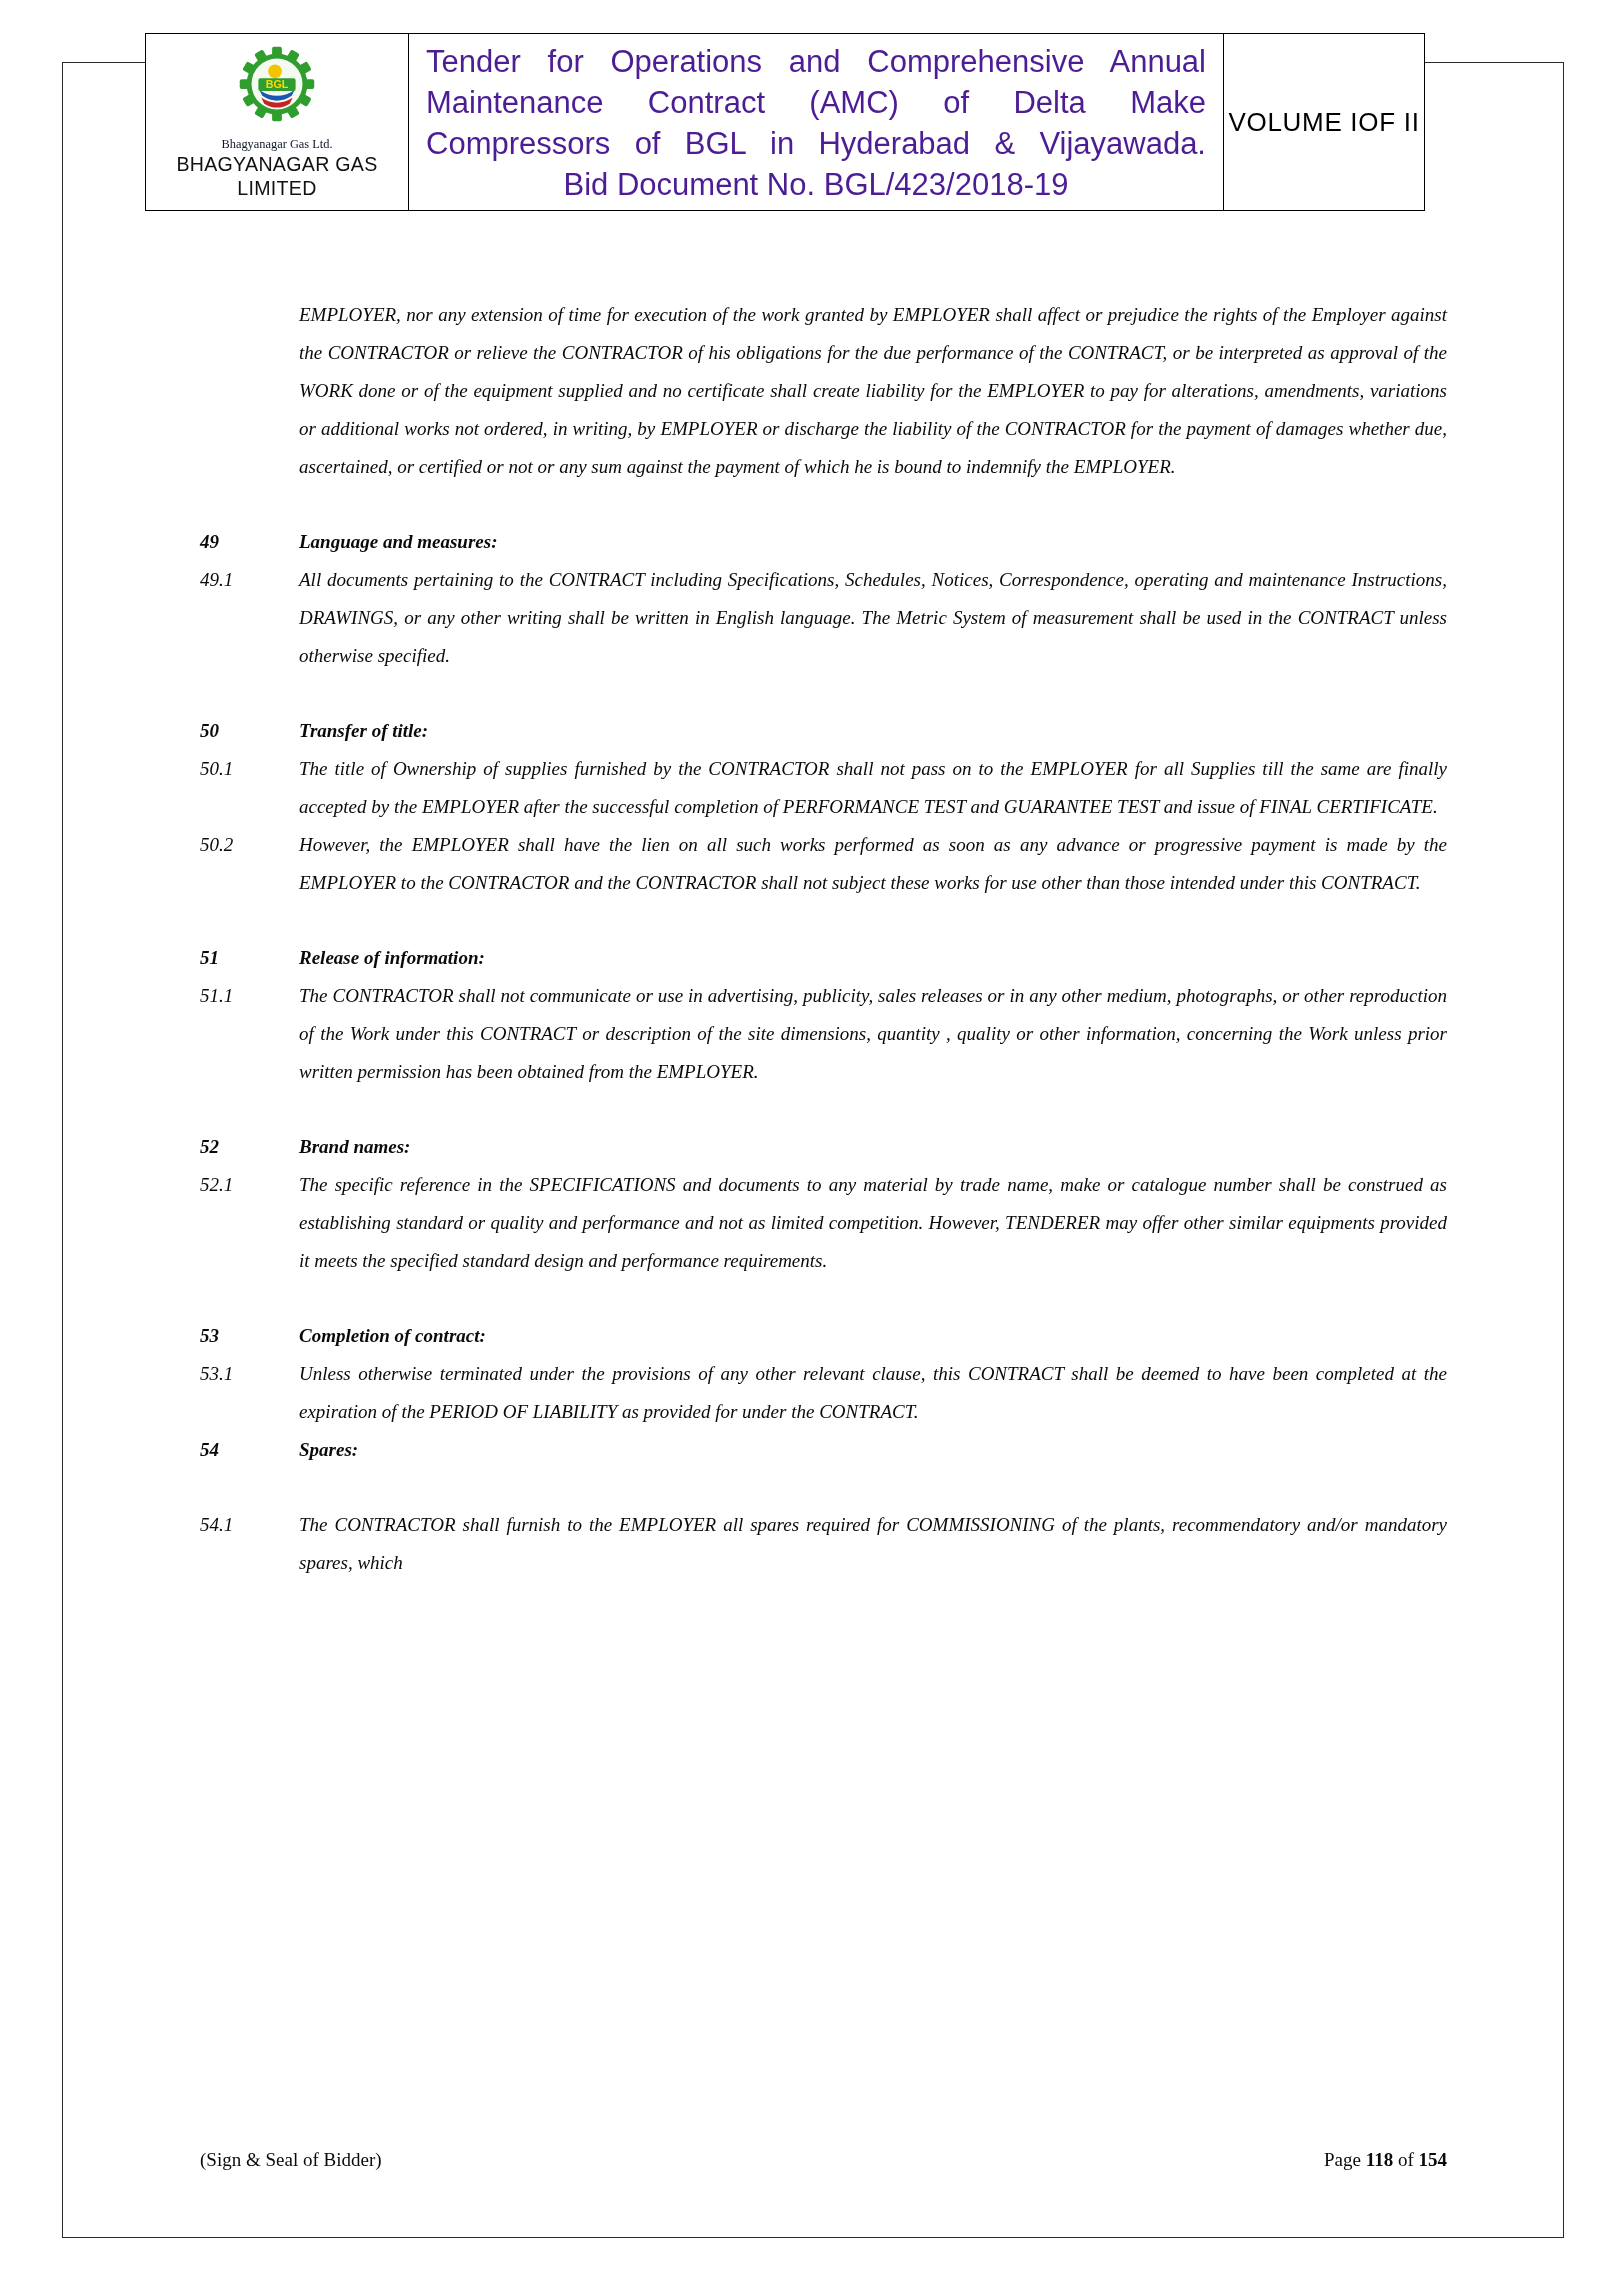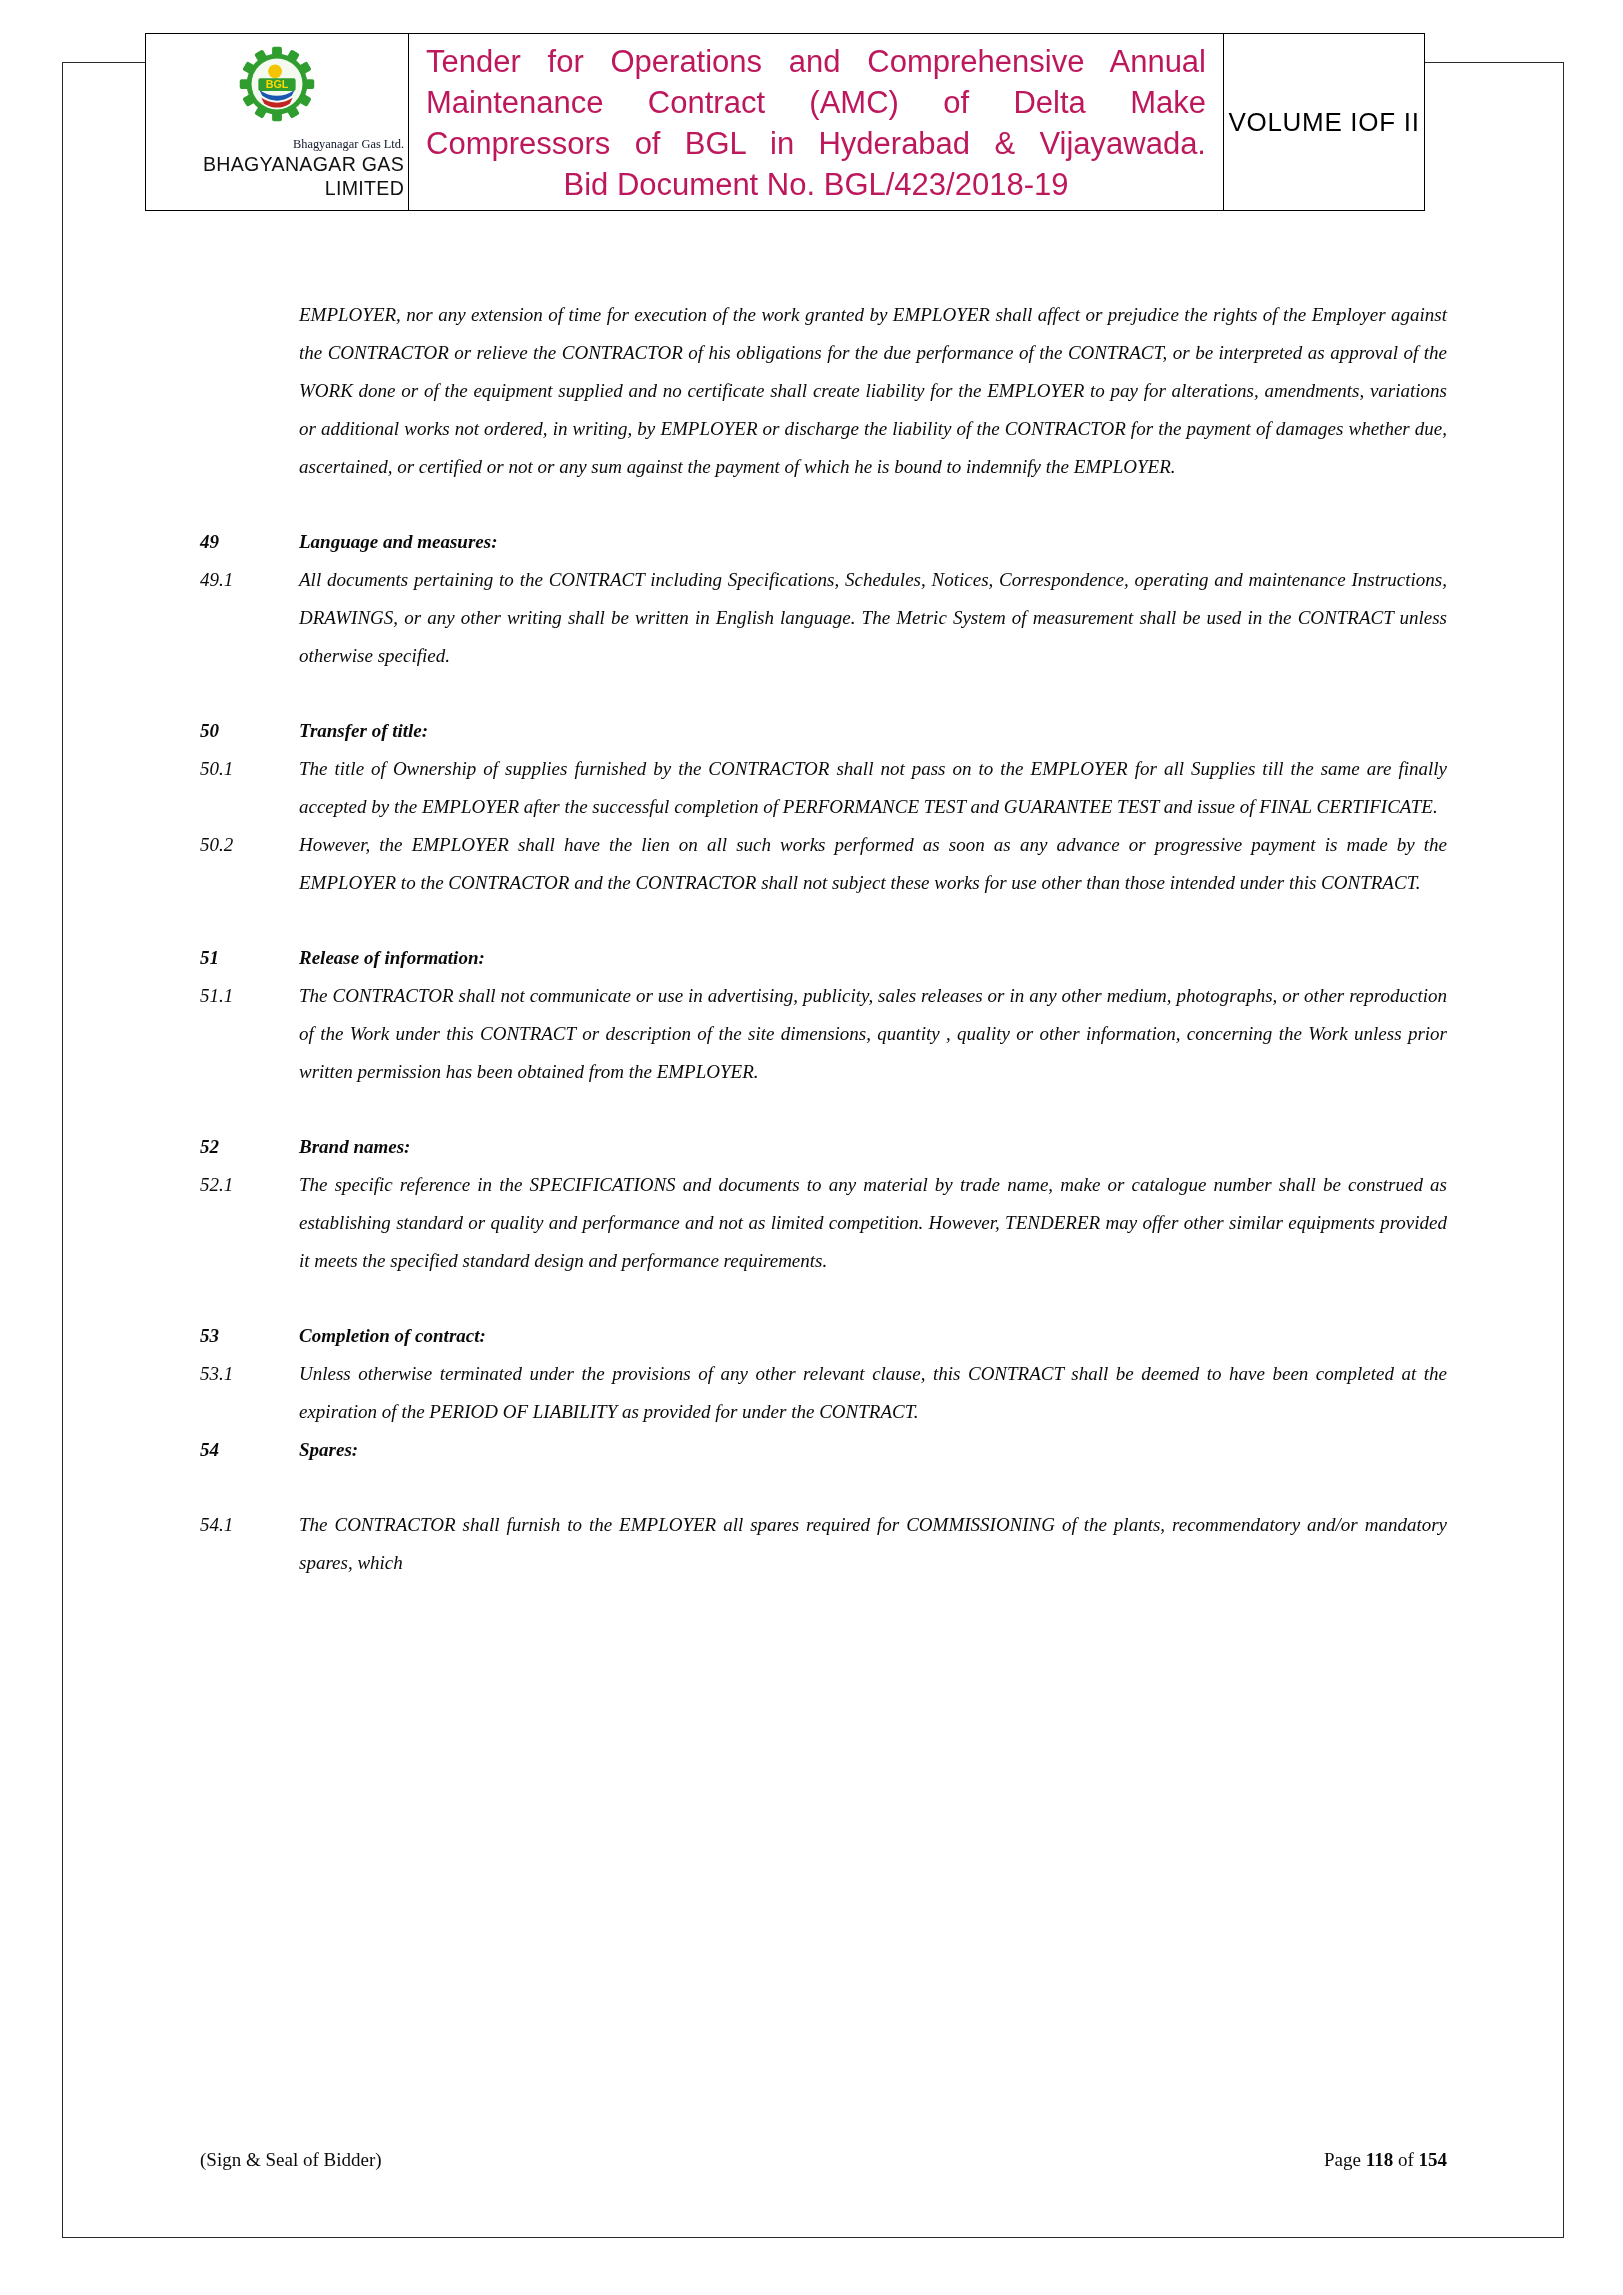--- a/index.html
+++ b/index.html
@@ -27,21 +27,21 @@
     display: flex;
     border: 1.3px solid #000;
     background: #fff;
     font-family: "Liberation Sans", sans-serif;
   }
   .cell { border-right: 1.3px solid #000; }
   .cell:last-child { border-right: none; }
   .logo-cell {
     width: 263px;
     padding: 5.2px 3.9px 6.5px 3.9px;
-    text-align: right;
+    text-align: center;
   }
   .logo-svg { display: block; margin: 0 auto; }
   .logo-caption {
     font-size: 12.4px;
     color: #0f172a;
     line-height: 14.4px;
     font-family: "Liberation Serif", serif;
   }
   .company-name {
     font-size: 19.6px;
@@ -49,21 +49,21 @@
     color: #111;
     letter-spacing: 0.3px;
   }
   .title-cell {
     flex: 1;
     padding: 6.5px 17px 5.2px 17px;
   }
   .title-line {
     font-size: 31px;
     line-height: 41px;
-    color: #be185d;
+    color: #4c1d95;
   }
   .j { text-align: justify; text-align-last: justify; }
   .c { text-align: center; }
   .vol-cell {
     width: 200px;
     display: flex;
     flex-direction: row;
     justify-content: center;
     align-items: center;
   }

